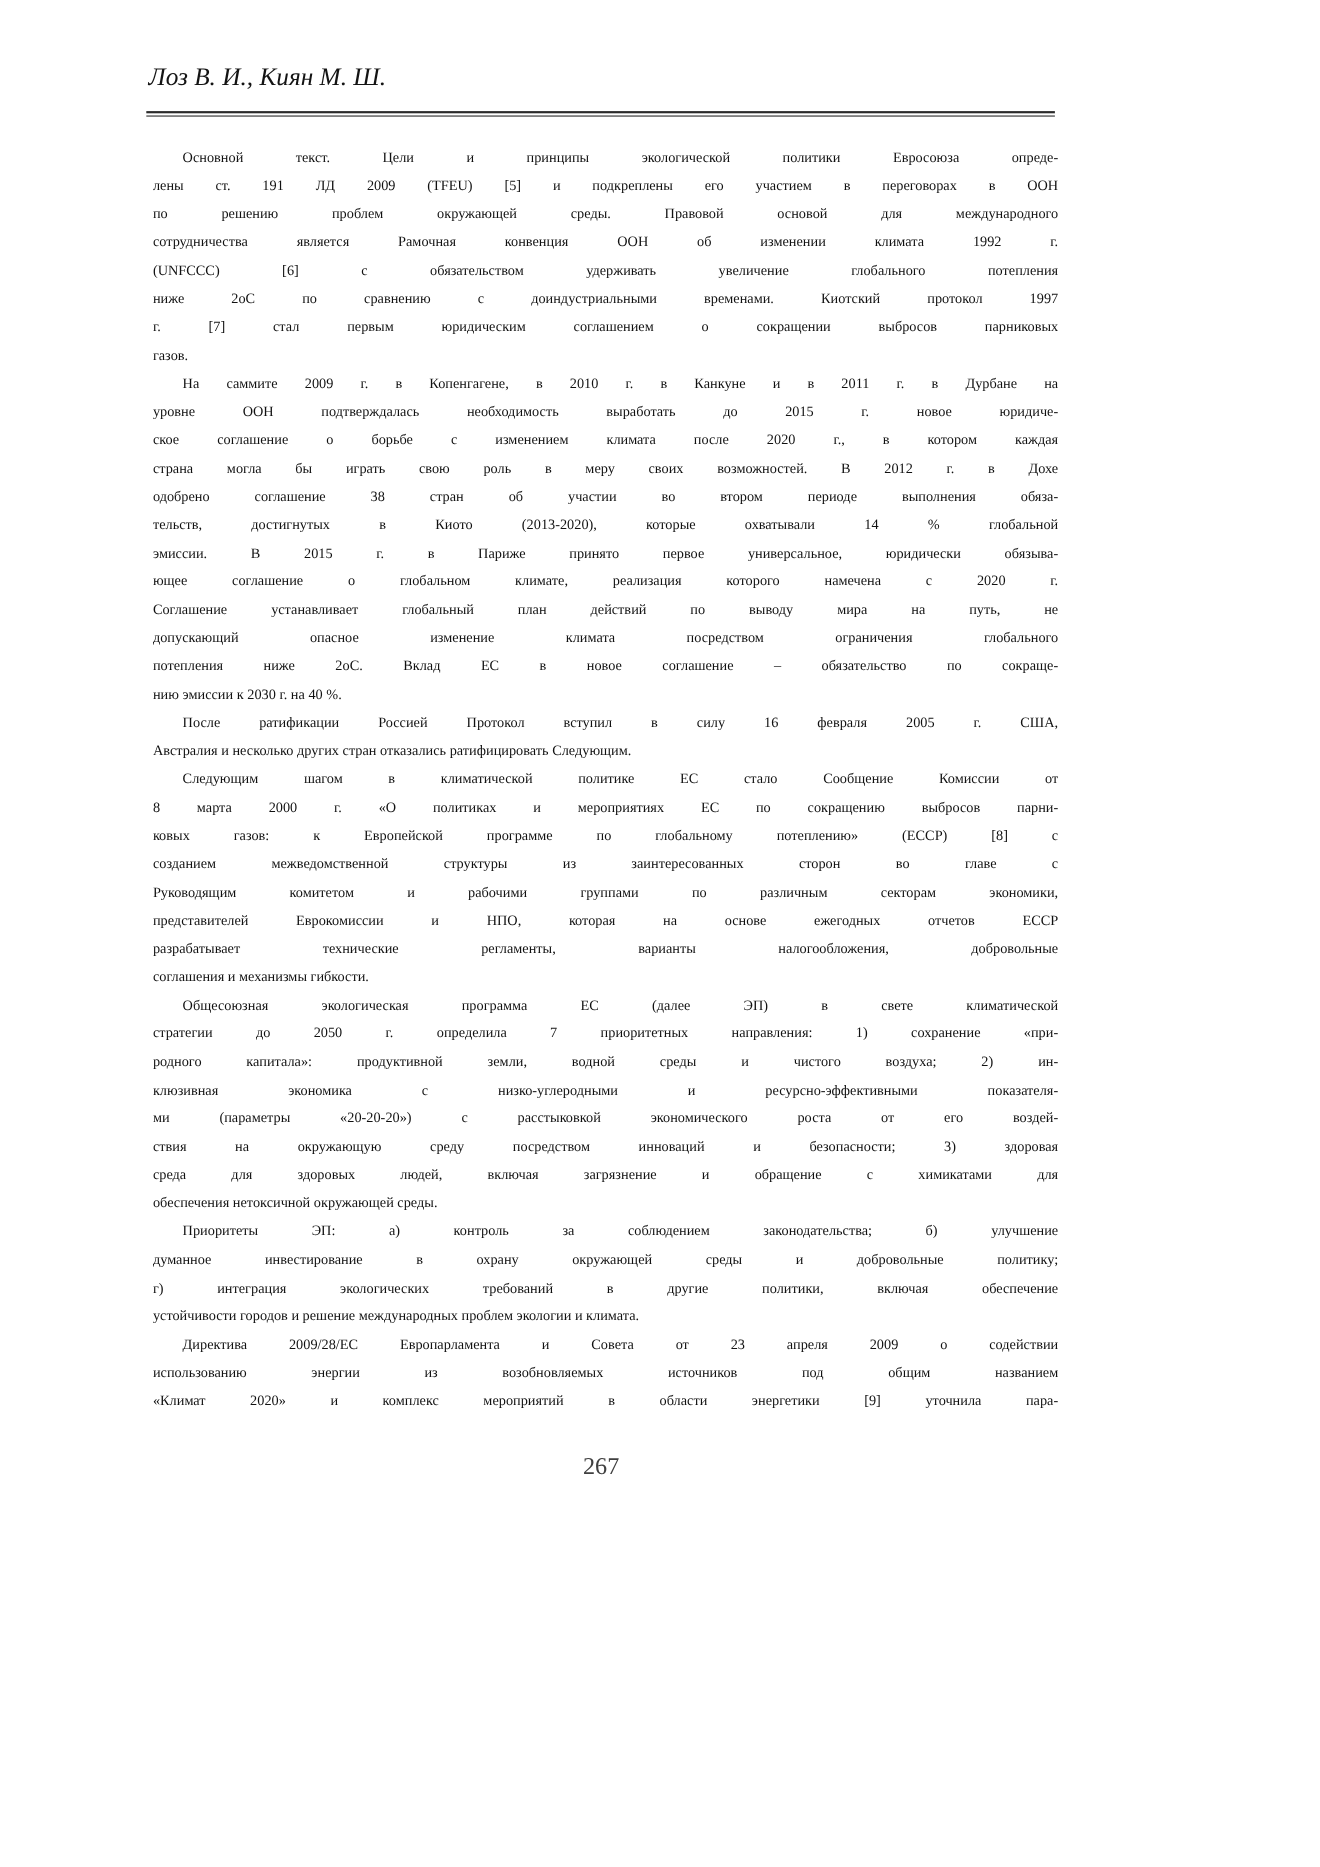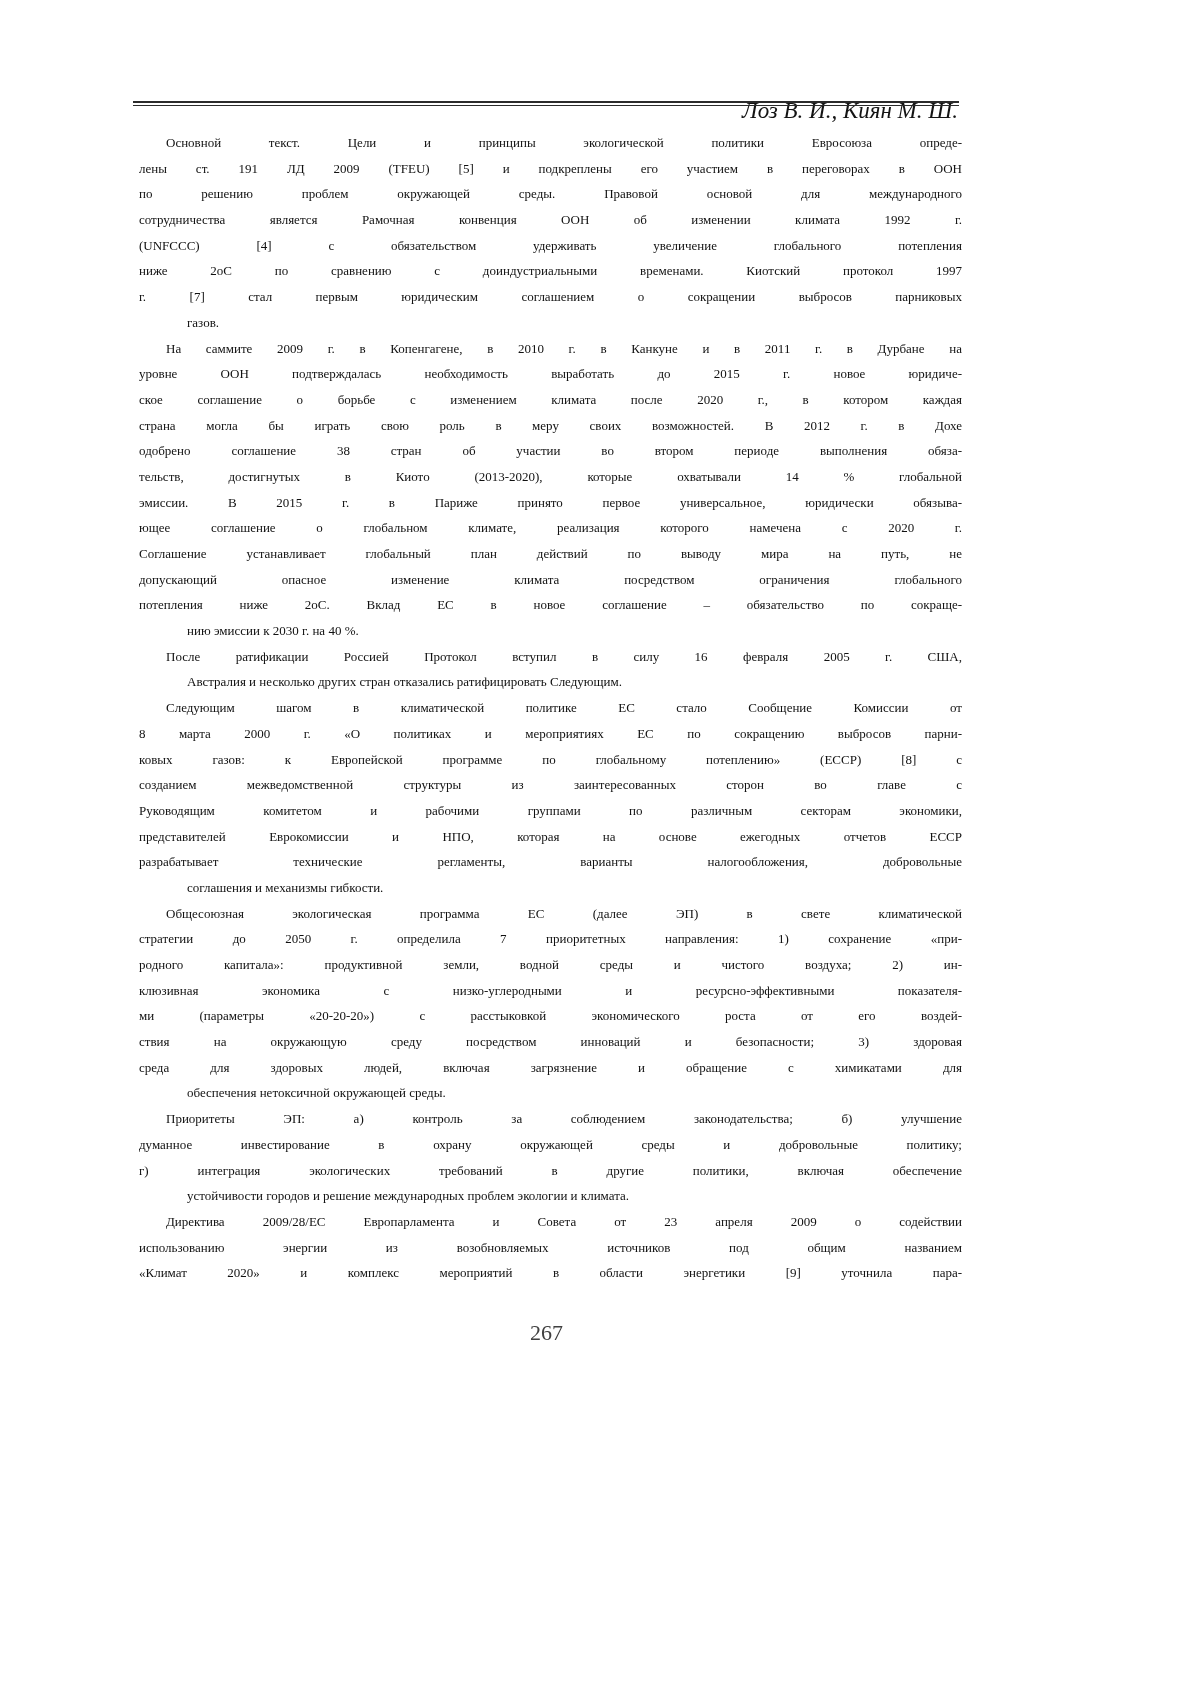--- a/index.html
+++ b/index.html
@@ -11,26 +11,25 @@
     margin: 0 auto;
     font-family: "Liberation Serif", "DejaVu Serif", serif;
     color: #111111;
     overflow: hidden;
   }
   .running-head {
     position: absolute;
     top: 56px;
     left: 135px;
     width: 823px;
-    text-align: right;
+    text-align: left;
     font-style: italic;
     font-size: 23px;
     line-height: 28px;
     color: #141414;
-    margin-top: 41px;
   }
   .head-rule {
     position: absolute;
     top: 101px;
     left: 133px;
     width: 826px;
     height: 2px;
     border-top: 2px solid #2b2b2b;
     border-bottom: 1px solid #2b2b2b;
   }
@@ -45,21 +44,21 @@
   .paragraph { margin: 0; padding: 0; }
   .line {
     width: 100%;
     text-align: justify;
     text-align-last: justify;
     white-space: normal;
     overflow: hidden;
     height: 25.7px;
   }
   .line.indent { text-indent: 27px; }
-  .line.flush-last { text-align-last: left; margin-left: 48px; }
+  .line.flush-last { text-align-last: left; }
   .page-number {
     position: absolute;
     top: 1320px;
     left: 135px;
     width: 823px;
     text-align: center;
     font-size: 22px;
     color: #404040;
   }
 </style>
@@ -68,21 +67,21 @@
 
 <div class="page">
   <div class="running-head">Лоз В. И., Киян М. Ш.</div>
   <div class="head-rule"></div>
   <div class="body-text" id="body-text">
       <div class="paragraph">
         <div class="line indent">Основной текст. Цели и принципы экологической политики Евросоюза опреде-</div>
         <div class="line">лены ст. 191 ЛД 2009 (TFEU) [5] и подкреплены его участием в переговорах в ООН</div>
         <div class="line">по решению проблем окружающей среды. Правовой основой для международного</div>
         <div class="line">сотрудничества является Рамочная конвенция ООН об изменении климата 1992 г.</div>
-        <div class="line">(UNFCCC) [4] с обязательством удерживать увеличение глобального потепления</div>
+        <div class="line">(UNFCCC) [6] с обязательством удерживать увеличение глобального потепления</div>
         <div class="line">ниже 2оС по сравнению с доиндустриальными временами. Киотский протокол 1997</div>
         <div class="line">г. [7] стал первым юридическим соглашением о сокращении выбросов парниковых</div>
         <div class="line flush-last">газов.</div>
       </div>
       <div class="paragraph">
         <div class="line indent">На саммите 2009 г. в Копенгагене, в 2010 г. в Канкуне и в 2011 г. в Дурбане на</div>
         <div class="line">уровне ООН подтверждалась необходимость выработать до 2015 г. новое юридиче-</div>
         <div class="line">ское соглашение о борьбе с изменением климата после 2020 г., в котором каждая</div>
         <div class="line">страна могла бы играть свою роль в меру своих возможностей. В 2012 г. в Дохе</div>
         <div class="line">одобрено соглашение 38 стран об участии во втором периоде выполнения обяза-</div>

